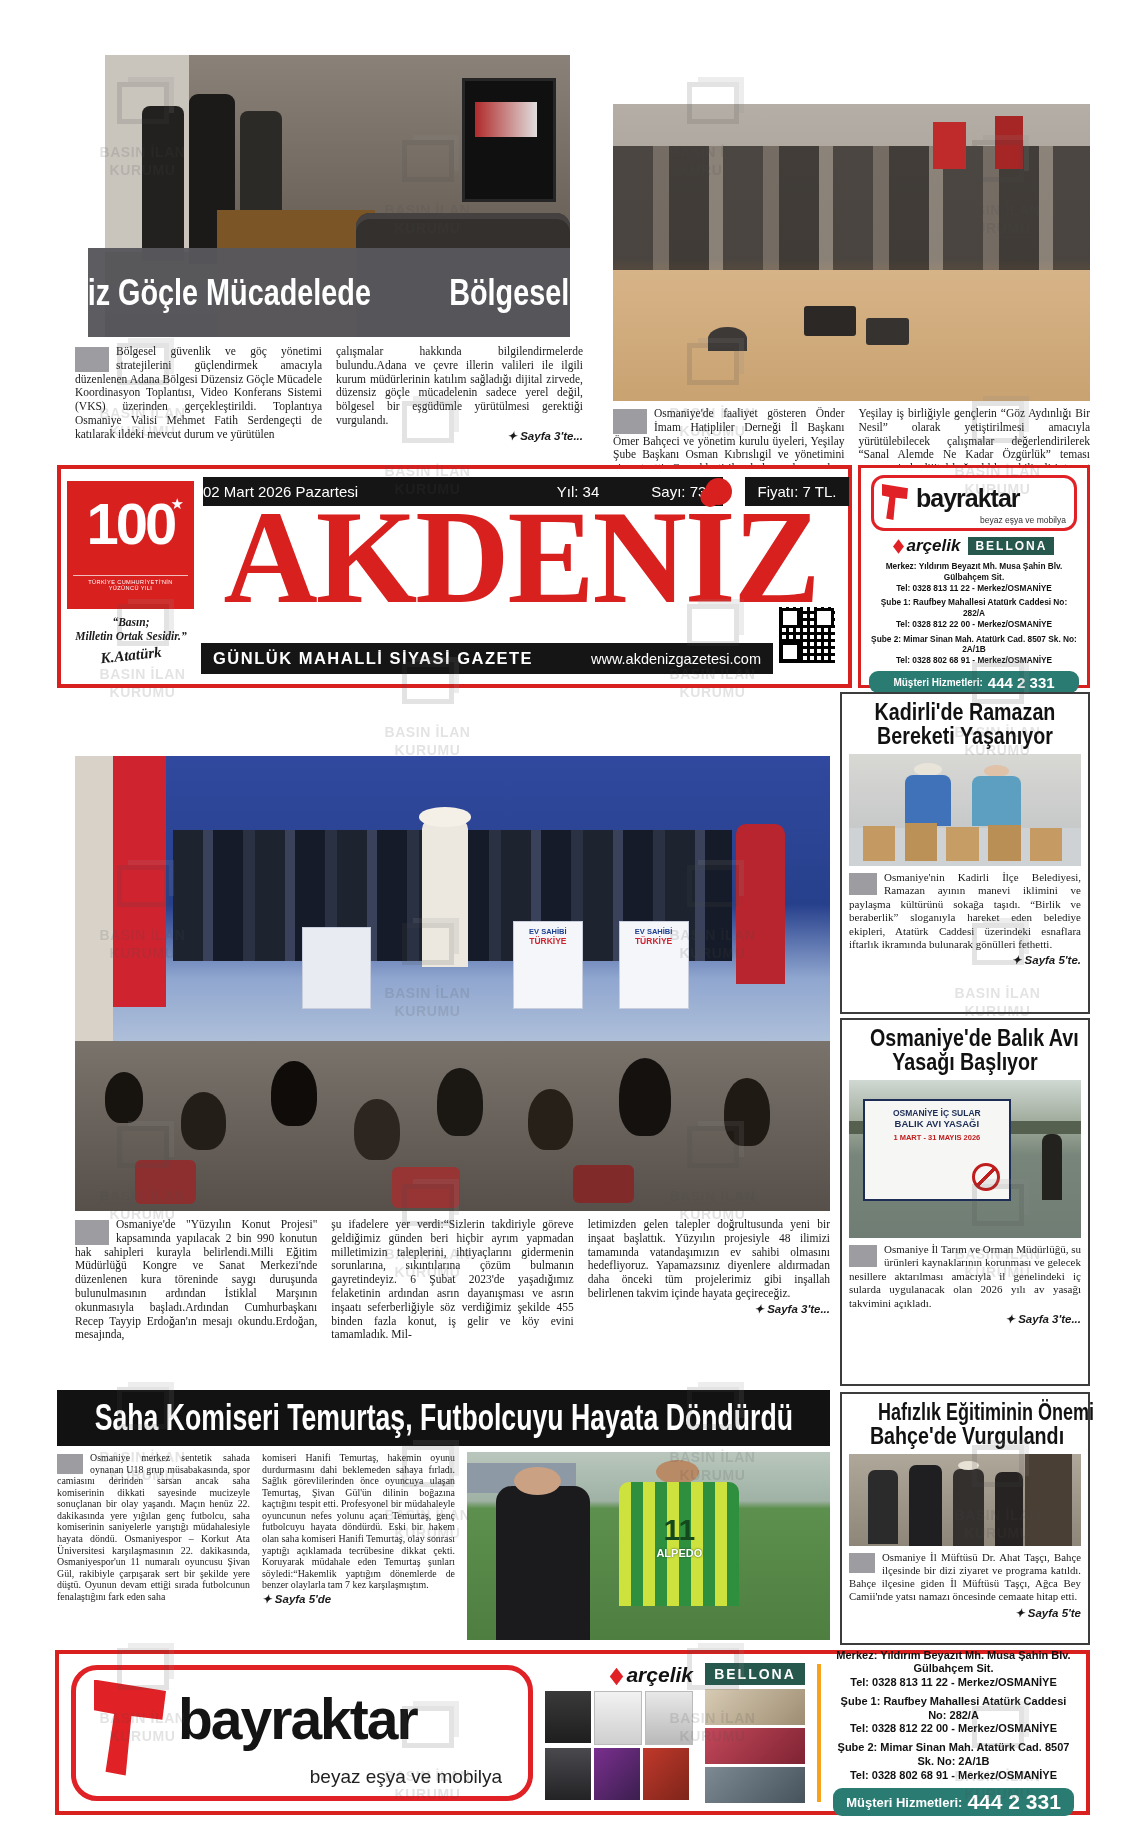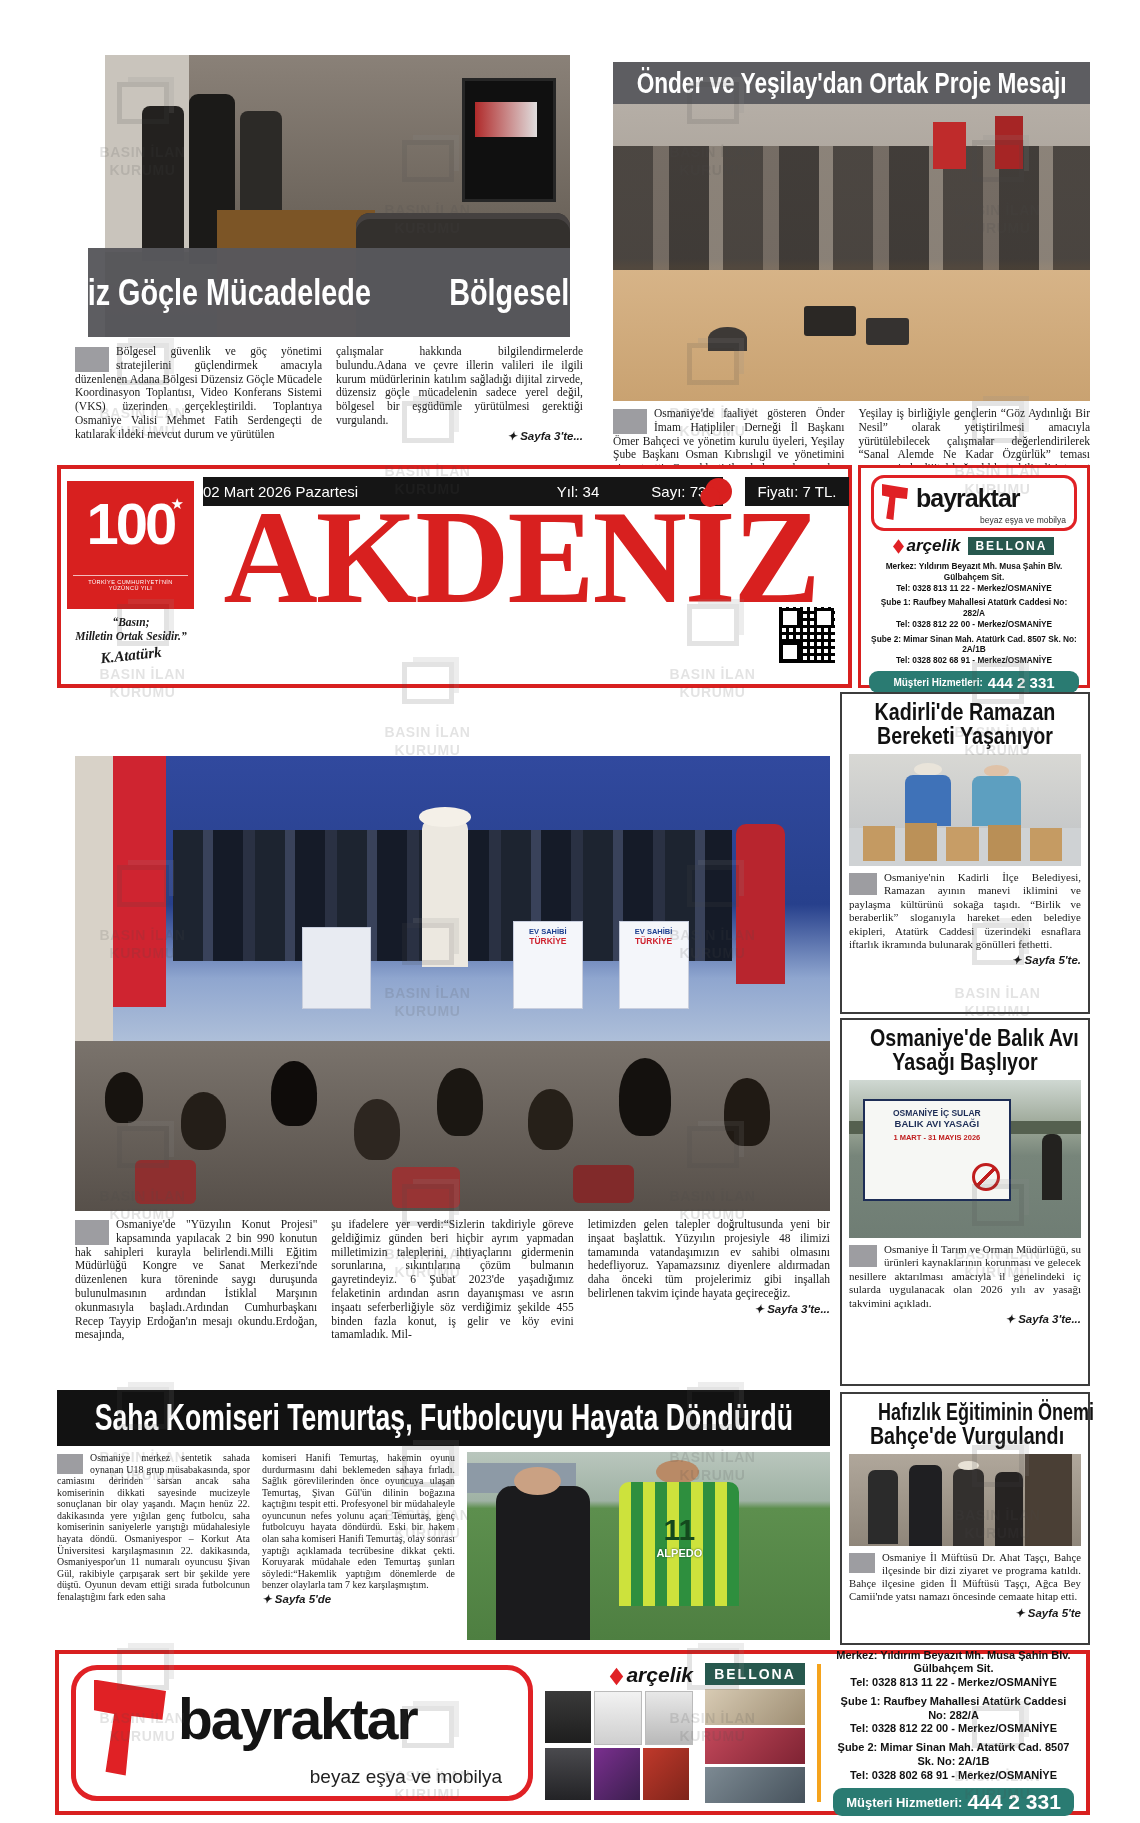--- a/index.html
+++ b/index.html
@@ -102,23 +102,20 @@
       <span class="cond" style="font-size:36px;transform:scaleX(.8);">Düzensiz Göçle Mücadelede</span>
       <span class="cond" style="font-size:36px;transform:scaleX(.8);">Bölgesel İş Birliği</span>
     </div>
     <div class="body-cols abs" style="left:0;top:290px;width:508px;">
       <p><span class="dc"></span><span>Bölgesel güvenlik ve göç yönetimi stratejilerini güçlendirmek amacıyla düzenlenen Adana Bölgesi Düzensiz Göçle Mücadele Koordinasyon Toplantısı, Video Konferans Sistemi (VKS) üzerinden gerçekleştirildi. Toplantıya Osmaniye Valisi Mehmet Fatih Serdengeçti de katılarak ildeki mevcut durum ve yürütülen</span></p>
       <p><span>çalışmalar hakkında bilgilendirmelerde bulundu.Adana ve çevre illerin valileri ile ilgili kurum müdürlerinin katılım sağladığı dijital zirvede, düzensiz göçle mücadelenin sadece yerel değil, bölgesel bir eşgüdümle yürütülmesi gerektiği vurgulandı.</span><span class="pref">✦ Sayfa 3'te...</span></p>
     </div>
   </section>
 
   <section class="abs" style="left:613px;top:55px;width:477px;height:405px;">
-    <div class="hbar hbar-gray abs" style="left:0;top:7px;width:477px;height:42px;">
-      <span class="cond" style="font-size:29px;transform:scaleX(.78);">Önder ve Yeşilay'dan Ortak Proje Mesajı</span>
-    </div>
     <div class="ph" style="left:0;top:49px;width:477px;height:297px;background:linear-gradient(180deg,#b5aea6 0%,#a39b92 52%,#d7b488 55%,#c9a271 100%);">
       <div class="s" style="left:0;top:14%;width:100%;height:42%;background:repeating-linear-gradient(90deg,#3a3531 0 40px,#6b625a 40px 56px,#2e2a27 56px 96px,#857c72 96px 110px);opacity:.85;"></div>
       <div class="s" style="right:26%;top:6%;width:7%;height:16%;background:#bf2b2b;"></div>
       <div class="s" style="right:14%;top:4%;width:6%;height:18%;background:#a62525;"></div>
       <div class="s" style="left:40%;top:68%;width:11%;height:10%;background:#2b2825;border-radius:3px;"></div>
       <div class="s" style="left:53%;top:72%;width:9%;height:9%;background:#353230;border-radius:3px;"></div>
       <div class="s" style="left:20%;top:75%;width:8%;height:8%;background:#3d3936;border-radius:50% 50% 0 0;"></div>
     </div>
     <div class="body-cols abs" style="left:0;top:352px;width:477px;">
       <p><span class="dc"></span><span>Osmaniye'de faaliyet gösteren Önder İmam Hatipliler Derneği İl Başkanı Ömer Bahçeci ve yönetim kurulu üyeleri, Yeşilay Şube Başkanı Osman Kıbrıslıgil ve yönetimini ziyaret etti. Gerçekleştirilen buluşmada gençlere yönelik projeler ve bağımlılıkla mücadelede iş birliği konuları ele alındı.Ziyarette,</span></p>
@@ -139,20 +136,24 @@
     <div class="c100">
       <div class="c100-num">100</div>
       <div class="c100-star">★</div>
       <div class="c100-cap">TÜRKİYE CUMHURİYETİ'NİN YÜZÜNCÜ YILI</div>
     </div>
     <div class="mh-title">AKDENİZ</div>
     <div class="mh-quote">
       <span>“Basın;</span><br>
       <span>Milletin Ortak Sesidir.”</span>
       <span class="mh-sign">K.Atatürk</span>
+    </div>
+    <div class="mh-botbar">
+      <span style="font-size:16.5px;font-weight:bold;letter-spacing:1.5px;">GÜNLÜK  MAHALLİ  SİYASİ  GAZETE</span>
+      <span style="font-size:14.5px;">www.akdenizgazetesi.com</span>
     </div>
     <div class="qr">
         <i></i>
         <i></i>
         <i></i>
       </div>
   </header>
 
   <aside class="ad-box abs" style="left:858px;top:465px;width:232px;height:223px;padding:5px 8px;">
     <div class="logo-rect" style="height:50px;margin:2px 2px 3px;">

